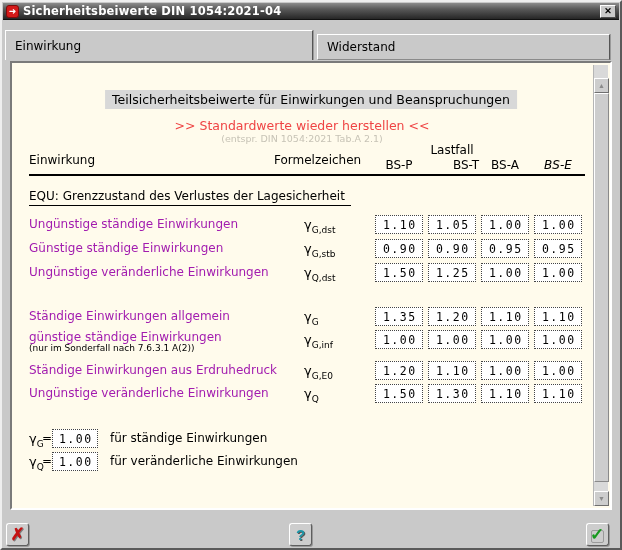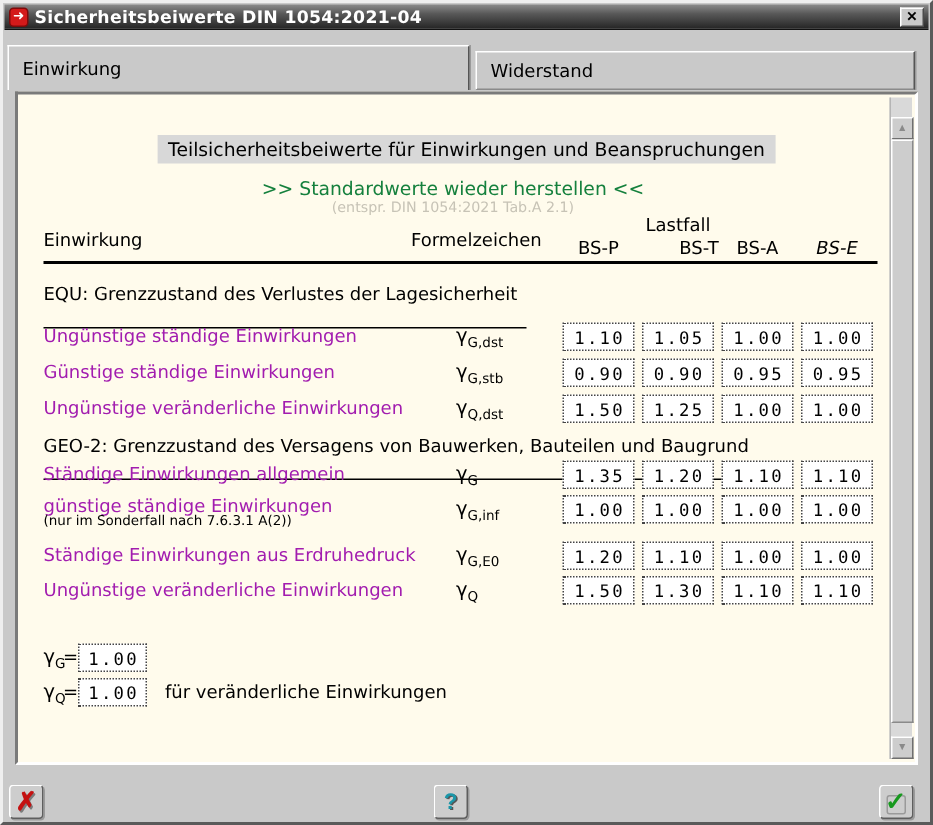--- a/index.html
+++ b/index.html
@@ -52,36 +52,36 @@
     border-top:2px solid #7a7a7a;border-left:2px solid #7a7a7a;
     border-right:2px solid #ffffff;border-bottom:2px solid #ffffff;
   }
   .band{
     position:absolute;top:27px;left:50%;transform:translateX(-50%);
     background:#d8d8d8;color:#000;font-size:12.5px;
     padding:2px 7px;white-space:nowrap;
   }
   .restore{
     position:absolute;top:55px;left:0;right:18px;text-align:center;
-    color:#15803d;font-size:12.5px;white-space:nowrap;cursor:default;
+    color:#ef4444;font-size:12.5px;white-space:nowrap;cursor:default;
   }
   .restore-note{
     position:absolute;top:70px;left:0;right:18px;text-align:center;
     color:#c7c3b6;font-size:9.5px;white-space:nowrap;
   }
   .hdr{position:absolute;font-size:12px;color:#000;white-space:nowrap;}
   .hdr-einwirkung{left:17px;top:90px;}
   .hdr-formel{left:262px;top:90px;}
   .hdr-lastfall{left:416px;top:80px;width:48px;text-align:center;}
   .hdr-bs{top:95px;width:48px;text-align:center;}
   .bs1{left:363px;}.bs2{left:430px;}.bs3{left:469px;}.bs4{left:522px;font-style:italic;}
   .rule{position:absolute;left:17px;top:111px;width:556px;height:2px;background:#000;}
   .sec-title{
     position:absolute;left:17px;font-size:12px;color:#000;white-space:nowrap;
-    border-bottom:1px solid #000;padding-bottom:15px;padding-right:6px;
+    border-bottom:1px solid #000;padding-bottom:2px;padding-right:6px;
   }
   .trow{position:absolute;left:0;width:100%;height:19px;}
   .rlabel{position:absolute;left:17px;top:0;font-size:12px;line-height:19px;white-space:nowrap;color:#a21caf;}
   .rlabel-2line{line-height:13px;top:1px;}
   .rnote{position:absolute;left:17px;top:13px;font-size:9px;line-height:10px;white-space:nowrap;color:#000;}
   .rsym{position:absolute;left:292px;top:0;font-size:13px;line-height:19px;color:#000;white-space:nowrap;}
   .rsym sub{font-size:9px;}
   .val{
     position:absolute;top:0;width:48px;height:19px;
     background:#ffffff;border:1px dotted #444;
@@ -187,21 +187,20 @@
 
     <div class="trow" style="top:200px">
       <span class="rlabel">Ungünstige veränderliche Einwirkungen</span>
       <span class="rsym"><span>γ</span><sub>Q,dst</sub></span>
       <input class="val c1" value="1.50" style="">
       <input class="val c2" value="1.25" style="">
       <input class="val c3" value="1.00" style="">
       <input class="val c4" value="1.00" style="">
     </div>
 
-    <span class="sec-title" style="top:227px">GEO-2: Grenzzustand des Versagens von Bauwerken, Bauteilen und Baugrund</span>
 
     <div class="trow" style="top:244px">
       <span class="rlabel">Ständige Einwirkungen allgemein</span>
       <span class="rsym"><span>γ</span><sub>G</sub></span>
       <input class="val c1" value="1.35" style="">
       <input class="val c2" value="1.20" style="">
       <input class="val c3" value="1.10" style="">
       <input class="val c4" value="1.10" style="">
     </div>
 
@@ -231,20 +230,21 @@
       <input class="val c2" value="1.30" style="">
       <input class="val c3" value="1.10" style="">
       <input class="val c4" value="1.10" style="">
     </div>
 
 
     <div class="slsrow" style="top:366px">
       <span class="sls-sym"><span>γ</span><sub>G</sub></span>
       <span class="sls-eq">=</span>
       <input class="val sls-val" value="1.00" style="">
+      <span class="sls-label">für ständige Einwirkungen</span>
     </div>
 
     <div class="slsrow" style="top:389px">
       <span class="sls-sym"><span>γ</span><sub>Q</sub></span>
       <span class="sls-eq">=</span>
       <input class="val sls-val" value="1.00" style="">
       <span class="sls-label">für veränderliche Einwirkungen</span>
     </div>
 
     <div class="scrollbar">

